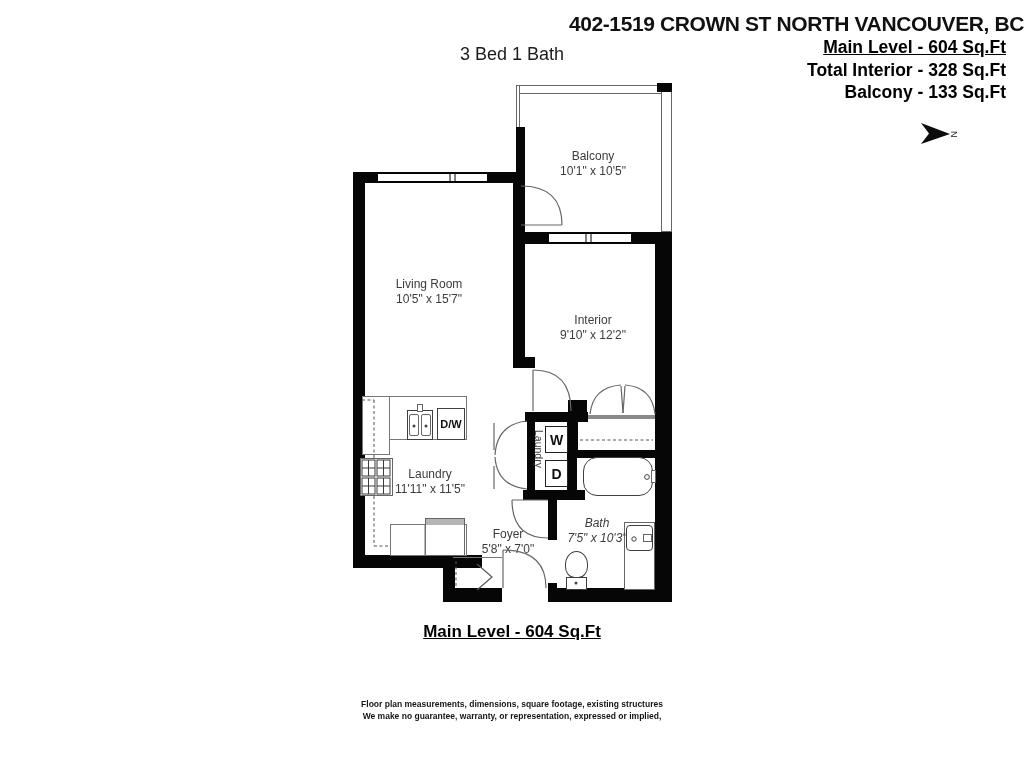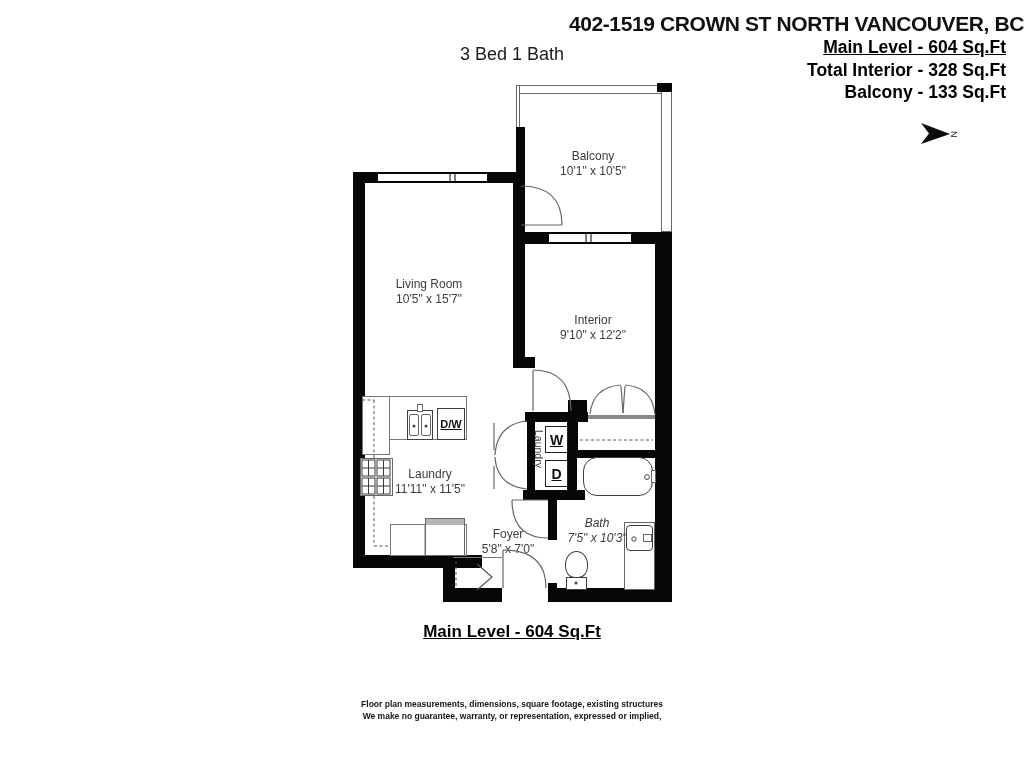--- a/index.html
+++ b/index.html
@@ -1,20 +1,20 @@
 <!DOCTYPE html>
 <html><head>
 <meta charset="utf-8">
 <style>
   html,body{margin:0;padding:0;background:#fff;}
   #canvas{position:relative;width:1024px;height:768px;background:#fff;overflow:hidden;
           font-family:"Liberation Sans","DejaVu Sans",sans-serif;}
   .abs{position:absolute;}
   .w{position:absolute;background:#060606;}
-  .f{position:absolute;border:1px solid #666;background:#fff;box-sizing:border-box;text-decoration:underline;}
+  .f{position:absolute;border:1px solid #666;background:#fff;box-sizing:border-box;}
   .thick{border:1.5px solid #3f3f3f;}
   .lbl{position:absolute;text-align:center;color:#3c3c3c;font-size:12px;line-height:14.5px;}
   .title{position:absolute;left:0;right:0;top:12px;text-align:right;font-weight:bold;
          font-size:21px;letter-spacing:-0.4px;color:#111;}
   .subtitle{position:absolute;left:0;right:0;top:44px;text-align:center;font-size:18px;color:#1c1c1c;}
   .sumblock{position:absolute;right:18px;top:36px;text-align:right;font-weight:bold;
             font-size:17.5px;line-height:22.5px;color:#000;}
   .ul{text-decoration:underline;}
   .footerlbl{position:absolute;left:0;right:0;top:622px;text-align:center;font-weight:bold;
              font-size:17px;color:#000;text-decoration:underline;}

